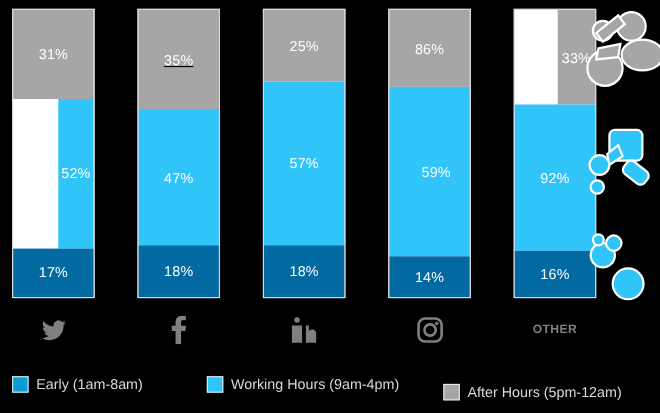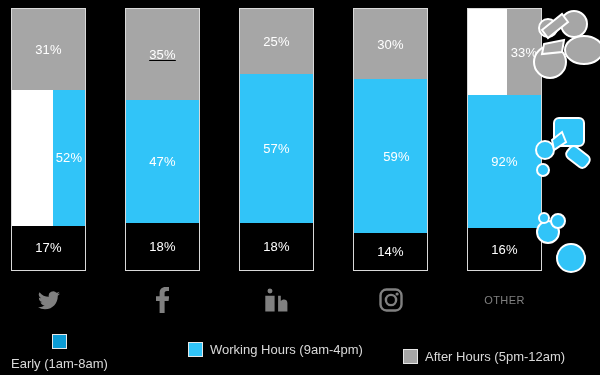--- a/index.html
+++ b/index.html
@@ -47,21 +47,21 @@
   .seg {
     position: relative;
     display: flex;
     align-items: center;
     justify-content: center;
     box-sizing: border-box;
     overflow: hidden;
   }
   .seg-after  { background: #a6a6a6; }
   .seg-work   { background: #31c4f8; }
-  .seg-early  { background: #000000; }
+  .seg-early  { background: #0369a1; }
 
   .seg-label {
     color: #ffffff;
     font-size: 13px;
     font-family: "Liberation Sans", sans-serif;
     line-height: 1;
     letter-spacing: 0.2px;
     white-space: nowrap;
   }
 
@@ -79,21 +79,21 @@
     width: 75px;
     height: 44px;
     display: flex;
     align-items: center;
     justify-content: center;
   }
   .axis-icon svg { display: block; }
   .axis-text {
     color: #808080;
     font-size: 11px;
-    font-weight: normal;
+    font-weight: bold;
     letter-spacing: 0.4px;
     font-family: "Liberation Sans", sans-serif;
   }
 
   
   .legend {
     position: absolute;
     left: 0;
     top: 334px;
     width: 600px;
@@ -169,21 +169,21 @@
       <div class="seg seg-work" style="flex:57 1 0;">
         <span class="seg-label">57%</span>
       </div>
       <div class="seg seg-early" style="flex:18 1 0;">
         <span class="seg-label">18%</span>
       </div>
     </div>
 
     <div class="bar-group" style="left:353px;">
       <div class="seg seg-after" style="flex:27 1 0;">
-        <span class="seg-label">30%</span>
+        <span class="seg-label">86%</span>
       </div>
       <div class="seg seg-work" style="flex:59 1 0;padding-left:12px;">
         <span class="seg-label">59%</span>
       </div>
       <div class="seg seg-early" style="flex:14 1 0;">
         <span class="seg-label">14%</span>
       </div>
     </div>
 
     <div class="bar-group" style="left:467px;">
@@ -261,21 +261,21 @@
     </div>
 
     <div class="axis-item" style="left:467px;">
       <span class="axis-text">OTHER</span>
     </div>
 
   </div>
 
   <div class="legend">
 
-    <div class="legend-item" style="left:11px;flex-direction:column;">
+    <div class="legend-item" style="left:11px;">
       <span class="legend-swatch" style="background:#0c9bd4;"></span>
       <span class="legend-label">Early (1am-8am)</span>
     </div>
 
     <div class="legend-item" style="left:188px;">
       <span class="legend-swatch" style="background:#31c4f8;"></span>
       <span class="legend-label">Working Hours (9am-4pm)</span>
     </div>
 
     <div class="legend-item" style="left:403px;align-items:flex-end;">

